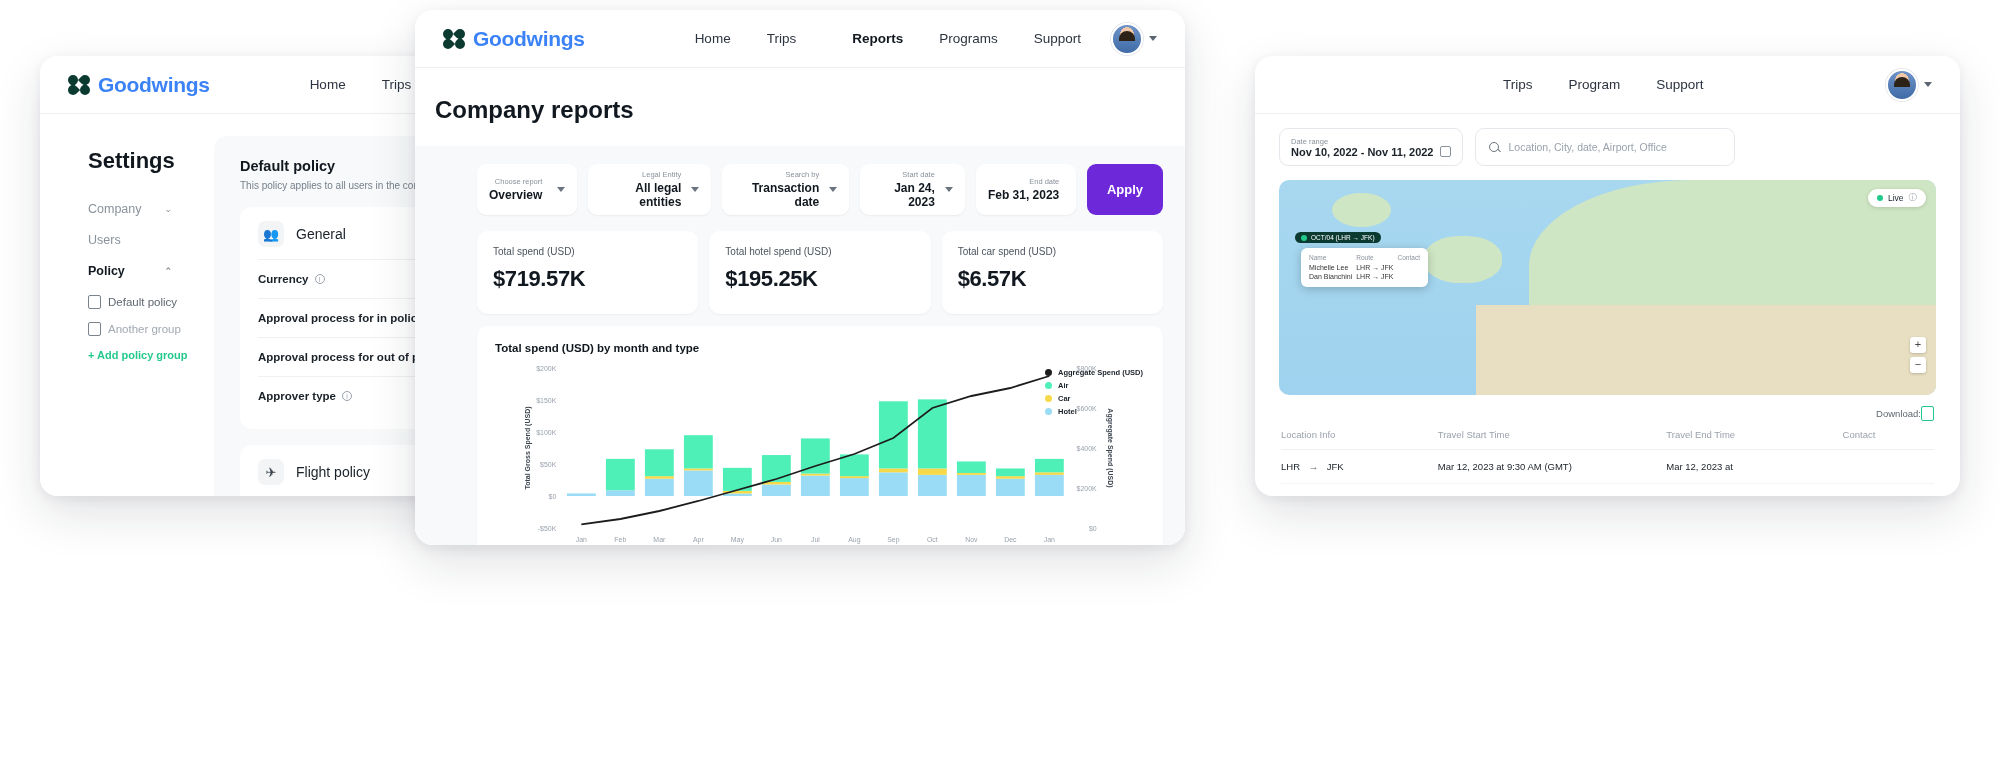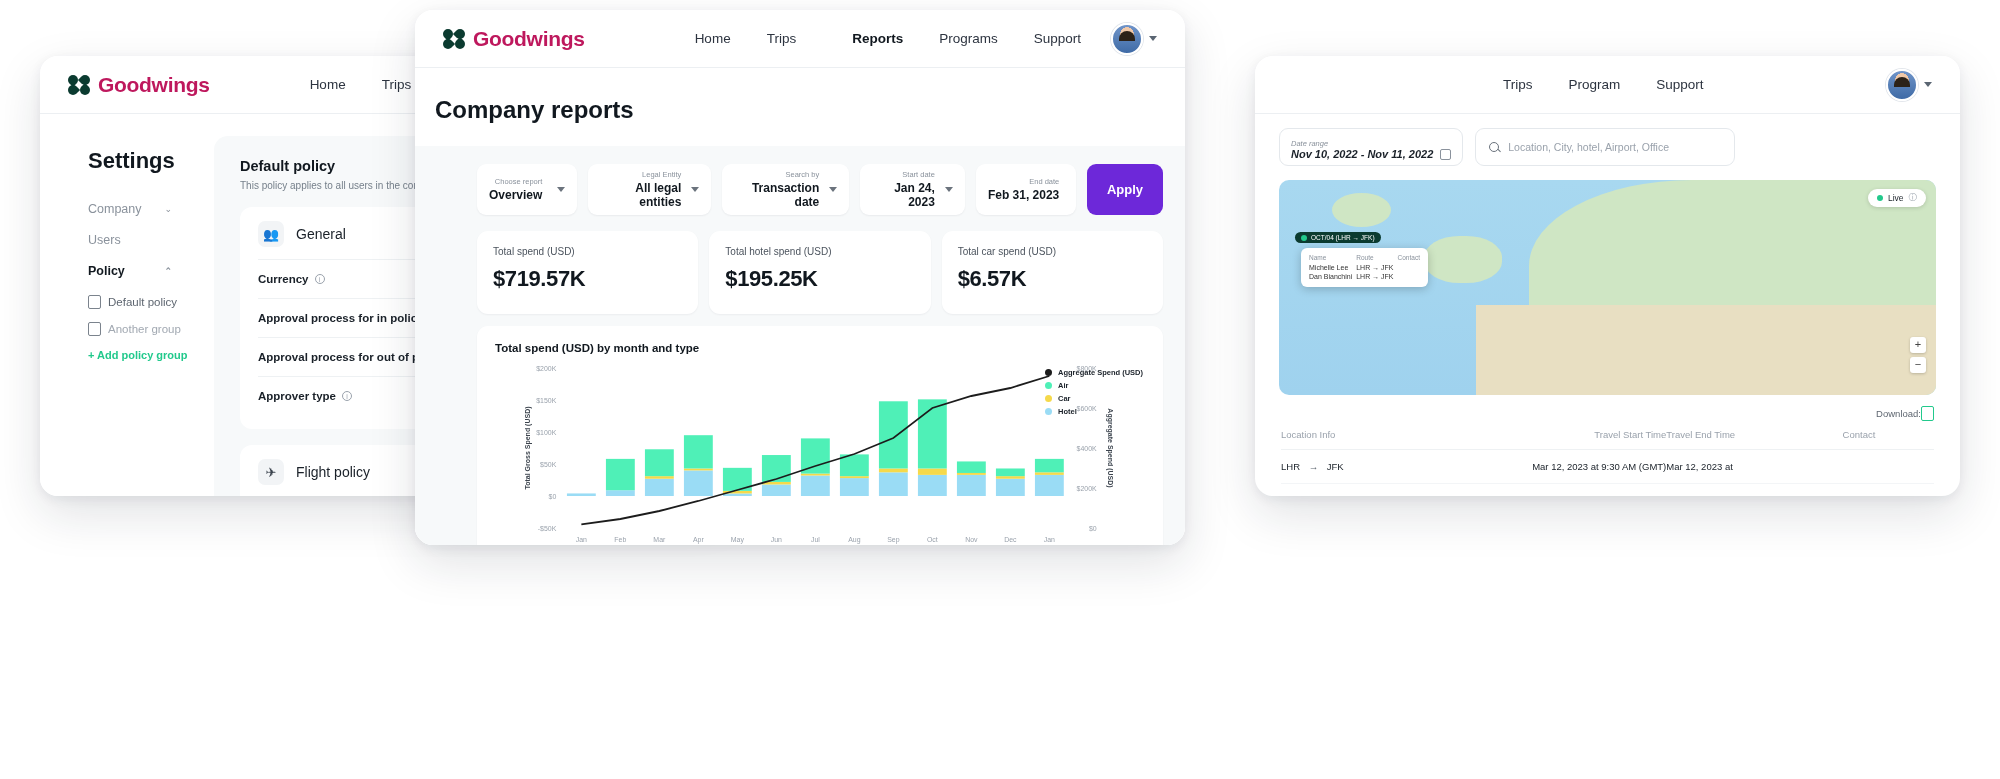--- a/index.html
+++ b/index.html
@@ -27,21 +27,21 @@
   .brand { display: flex; align-items: center; gap: 8px; }
   .brand-mark { width: 22px; height: 20px; position: relative; flex: 0 0 auto; }
   .brand-mark span {
     position: absolute; width: 10px; height: 10px; border-radius: 50% 50% 50% 0;
     background: #0b3b30;
   }
   .brand-mark span:nth-child(1){ left:0; top:0; transform: rotate(-45deg); }
   .brand-mark span:nth-child(2){ right:0; top:0; transform: rotate(45deg); }
   .brand-mark span:nth-child(3){ left:0; bottom:0; transform: rotate(-135deg); }
   .brand-mark span:nth-child(4){ right:0; bottom:0; transform: rotate(135deg); }
-  .brand-name { font-size: 21px; font-weight: 700; color: #be185d; letter-spacing: -.3px; }
+  .brand-name { font-size: 21px; font-weight: 700; color: #3b82f6; letter-spacing: -.3px; }
 
   .nav { display: flex; gap: 36px; }
   .nav a { font-size: 13.5px; color: #2d3440; text-decoration: none; }
   .nav a.active { font-weight: 700; color: #11181f; margin-left: 20px; }
 
   .avatar-wrap { display: flex; align-items: center; gap: 6px; }
   .avatar {
     width: 32px; height: 32px; border-radius: 50%;
     background: radial-gradient(circle at 50% 32%, #f0c8a8 0 28%, transparent 29%),
                 linear-gradient(#6f94c9, #3f6ba6);
@@ -79,21 +79,21 @@
   .block-head-txt { font-size: 14px; color:#1a2129; }
   .row-line { border-top: 1px solid #eef1f3; padding: 13px 0 13px 0; font-size: 11.5px; font-weight:700; color:#1a2129; display:flex; align-items:center; gap:6px;}
   .info-ic { width:10px; height:10px; border:1px solid #9aa2ac; border-radius:50%; font-size:7px; line-height:9px; text-align:center; color:#9aa2ac; font-weight:400;}
 
   
   #map-window { left: 1255px; top: 56px; width: 705px; height: 440px; }
   .map-topbar-right { margin-left:auto; }
   .map-filters { display:flex; gap: 12px; padding: 14px 24px; background:#fff; }
   .field {
     border:1px solid #e4e8ec; border-radius: 9px; padding: 5px 11px; background:#fff;
-    display:flex; flex-direction:column; justify-content:flex-end; min-height: 38px; font-style: italic;
+    display:flex; flex-direction:column; justify-content:center; min-height: 38px;
   }
   .field-label { font-size: 7.5px; color:#8a929c; }
   .field-value { font-size: 11px; color:#1a2129; font-weight:700; display:flex; align-items:center; gap:7px;}
   .search-field { display:flex; align-items:center; gap:9px; border:1px solid #e4e8ec; border-radius:9px; padding:0 13px; min-height:38px; min-width:260px;}
   .search-ph { font-size: 10.5px; color:#9aa2ac; }
   .mag { width:10px; height:10px; border:1.4px solid #6b737d; border-radius:50%; position:relative;}
   .mag::after{content:"";position:absolute;width:4px;height:1.4px;background:#6b737d;right:-3px;bottom:0;transform:rotate(45deg);}
   .cal { width:11px; height:11px; border:1.2px solid #8a929c; border-radius:2px; }
 
   .map-area { position: relative; height: 215px; margin: 0 24px; border-radius: 10px; overflow: hidden;
@@ -117,21 +117,21 @@
     padding: 2px 6px; border-radius: 10px; display:flex; align-items:center; gap:4px;
   }
   .zoom-btns { position:absolute; right:10px; bottom:22px; display:flex; flex-direction:column; gap:4px;}
   .zoom-btn { width:16px;height:16px;background:#fff;border-radius:3px;font-size:11px;line-height:15px;text-align:center;color:#444;box-shadow:0 1px 3px rgba(0,0,0,.2);}
 
   .download-row { display:flex; justify-content:flex-end; align-items:center; gap:0; padding: 11px 26px 8px; font-size:9.5px; color:#5e6670;}
   .csv-ic { width:13px;height:15px;border:1.2px solid #22c98c;border-radius:2px; }
   .trip-table { padding: 0 26px; font-size: 9.5px; }
   .trip-table .thead { display:flex; color:#9aa2ac; padding-bottom: 9px; border-bottom:1px solid #eef1f3;}
   .trip-table .trow { display:flex; align-items:center; padding: 11px 0; border-bottom:1px solid #f3f5f7; color:#1a2129;}
-  .c1{width:24%;} .c2{width:35%;text-align:right;} .c3{width:27%;} .c4{width:14%;}
+  .c1{width:24%;} .c2{width:35%;} .c3{width:27%;} .c4{width:14%;}
   .arr { color:#5e6670; margin:0 6px;}
   .doc-ic { width:13px;height:15px;background:#22c98c;border-radius:2px;}
 
   
   #reports-window { left: 415px; top: 10px; width: 770px; height: 535px; z-index: 5; }
   .reports-body { height: calc(100% - 58px); overflow: hidden; background:#fff; }
   .page-title { font-size: 24px; font-weight: 700; color:#11181f; padding: 28px 0 22px 20px; }
   .reports-inner { background:#f7f9fa; min-height: 100%; padding: 0 0 0 0; }
   .filter-bar { display:flex; gap: 11px; padding: 18px 22px 16px 62px; align-items: stretch; }
   .select-field {
@@ -263,21 +263,21 @@
     <div class="map-filters">
       <div class="field">
         <div class="field-label">Date range</div>
         <div class="field-value">
           <span>Nov 10, 2022 - Nov 11, 2022</span>
           <span class="cal"></span>
         </div>
       </div>
       <div class="search-field">
         <span class="mag"></span>
-        <span class="search-ph">Location, City, hotel, Airport, Office</span>
+        <span class="search-ph">Location, City, date, Airport, Office</span>
       </div>
     </div>
 
     <div class="map-area">
       <div class="landmass" style="left:38%;top:0;width:62%;height:100%;border-radius:40% 0 0 30%;"></div>
       <div class="landmass" style="left:8%;top:6%;width:9%;height:16%;border-radius:50%;"></div>
       <div class="landmass" style="left:22%;top:26%;width:12%;height:22%;border-radius:45%;"></div>
       <div class="landmass" style="left:30%;top:58%;width:70%;height:44%;background:#e8dfc2;"></div>
       <div class="live-pill">
         <span class="dot-green"></span>

